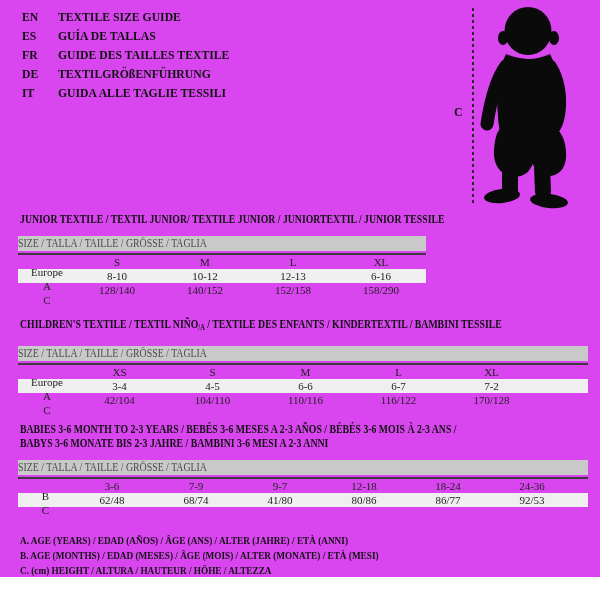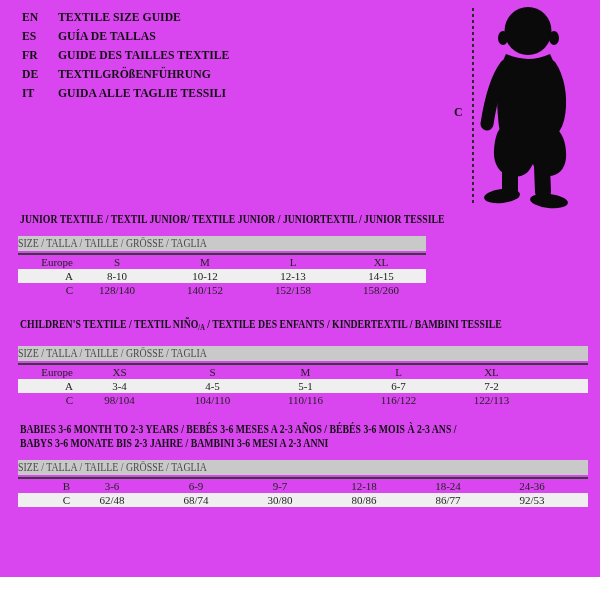--- a/index.html
+++ b/index.html
@@ -22,21 +22,21 @@
     transform:scaleX(.85);transform-origin:0 0;white-space:nowrap;line-height:13.5px;}
   .sub{font-size:7.5px;vertical-align:-2px;}
   
   .tbl{position:absolute;left:18px;}
   .tbl-head{height:15px;line-height:15px;background:#c9c9c9;color:#4a4a4a;
     font-size:12px;overflow:hidden;}
   .tbl-head span{display:inline-block;transform:scaleX(.82);transform-origin:0 0;white-space:nowrap;}
   .tbl-body{border-top:2px solid #3c3c3c;margin-top:2px;}
   .trow{display:flex;height:14px;line-height:14px;font-size:11px;color:#222;}
   .trow.alt{background:#efefef;}
-  .cell0{text-align:right;padding-left:3px;box-sizing:border-box;}
+  .cell0{text-align:center;padding-left:3px;box-sizing:border-box;margin-top:10px;}
   .cell{text-align:center;}
   .junior{width:408px;} .junior .cell0{width:55px;flex:0 0 55px;} .junior .cell{width:88px;flex:0 0 88px;}
   .children{width:570px;} .children .cell0{width:55px;flex:0 0 55px;} .children .cell{width:93px;flex:0 0 93px;}
   .babies{width:570px;} .babies .cell0{width:52px;flex:0 0 52px;} .babies .cell{width:84px;flex:0 0 84px;}
   
   .footnotes{position:absolute;left:20px;top:533px;}
   .footnote{height:15px;line-height:15px;font-size:11px;font-weight:700;color:#111;
     transform:scaleX(.84);transform-origin:0 0;white-space:nowrap;}
 </style>
 </head>
@@ -109,28 +109,28 @@
         <span class="cell">S</span>
         <span class="cell">M</span>
         <span class="cell">L</span>
         <span class="cell">XL</span>
       </div>
       <div class="trow alt">
         <span class="cell0">A</span>
         <span class="cell">8-10</span>
         <span class="cell">10-12</span>
         <span class="cell">12-13</span>
-        <span class="cell">14-15</span>
+        <span class="cell">6-16</span>
       </div>
       <div class="trow">
         <span class="cell0">C</span>
         <span class="cell">128/140</span>
         <span class="cell">140/152</span>
         <span class="cell">152/158</span>
-        <span class="cell">158/260</span>
+        <span class="cell">158/290</span>
       </div>
     </div>
   </div>
 
   <div class="tbl-title" style="top:318px">
     <span>CHILDREN'S TEXTILE / TEXTIL NIÑO</span><span class="sub">/A</span><span> / TEXTILE DES ENFANTS / KINDERTEXTIL / BAMBINI TESSILE</span>
   </div>
   <div class="tbl children" style="top:346px">
     <div class="tbl-head">
       <span>SIZE / TALLA / TAILLE / GRÖSSE / TAGLIA</span>
@@ -141,59 +141,64 @@
         <span class="cell">XS</span>
         <span class="cell">S</span>
         <span class="cell">M</span>
         <span class="cell">L</span>
         <span class="cell">XL</span>
       </div>
       <div class="trow alt">
         <span class="cell0">A</span>
         <span class="cell">3-4</span>
         <span class="cell">4-5</span>
-        <span class="cell">5-1</span>
+        <span class="cell">6-6</span>
         <span class="cell">6-7</span>
         <span class="cell">7-2</span>
       </div>
       <div class="trow">
         <span class="cell0">C</span>
-        <span class="cell">98/104</span>
+        <span class="cell">42/104</span>
         <span class="cell">104/110</span>
         <span class="cell">110/116</span>
         <span class="cell">116/122</span>
-        <span class="cell">122/113</span>
+        <span class="cell">170/128</span>
       </div>
     </div>
   </div>
 
   <div class="tbl-title" style="top:423px">
     <div>BABIES 3-6 MONTH TO 2-3 YEARS / BEBÉS 3-6 MESES A 2-3 AÑOS / BÉBÉS 3-6 MOIS À 2-3 ANS /</div>
     <div>BABYS 3-6 MONATE BIS 2-3 JAHRE / BAMBINI 3-6 MESI A 2-3 ANNI</div>
   </div>
   <div class="tbl babies" style="top:460px">
     <div class="tbl-head">
       <span>SIZE / TALLA / TAILLE / GRÖSSE / TAGLIA</span>
     </div>
     <div class="tbl-body">
       <div class="trow">
         <span class="cell0">B</span>
         <span class="cell">3-6</span>
-        <span class="cell">6-9</span>
+        <span class="cell">7-9</span>
         <span class="cell">9-7</span>
         <span class="cell">12-18</span>
         <span class="cell">18-24</span>
         <span class="cell">24-36</span>
       </div>
       <div class="trow alt">
         <span class="cell0">C</span>
         <span class="cell">62/48</span>
         <span class="cell">68/74</span>
-        <span class="cell">30/80</span>
+        <span class="cell">41/80</span>
         <span class="cell">80/86</span>
         <span class="cell">86/77</span>
         <span class="cell">92/53</span>
       </div>
     </div>
   </div>
 
+  <div class="footnotes">
+    <div class="footnote">A. AGE (YEARS) / EDAD (AÑOS) / ÂGE (ANS) / ALTER (JAHRE) / ETÀ (ANNI)</div>
+    <div class="footnote">B. AGE (MONTHS) / EDAD (MESES) / ÂGE (MOIS) / ALTER (MONATE) / ETÀ (MESI)</div>
+    <div class="footnote">C. (cm) HEIGHT / ALTURA / HAUTEUR / HÖHE / ALTEZZA</div>
+  </div>
 
 </div>
 
 </body></html>

